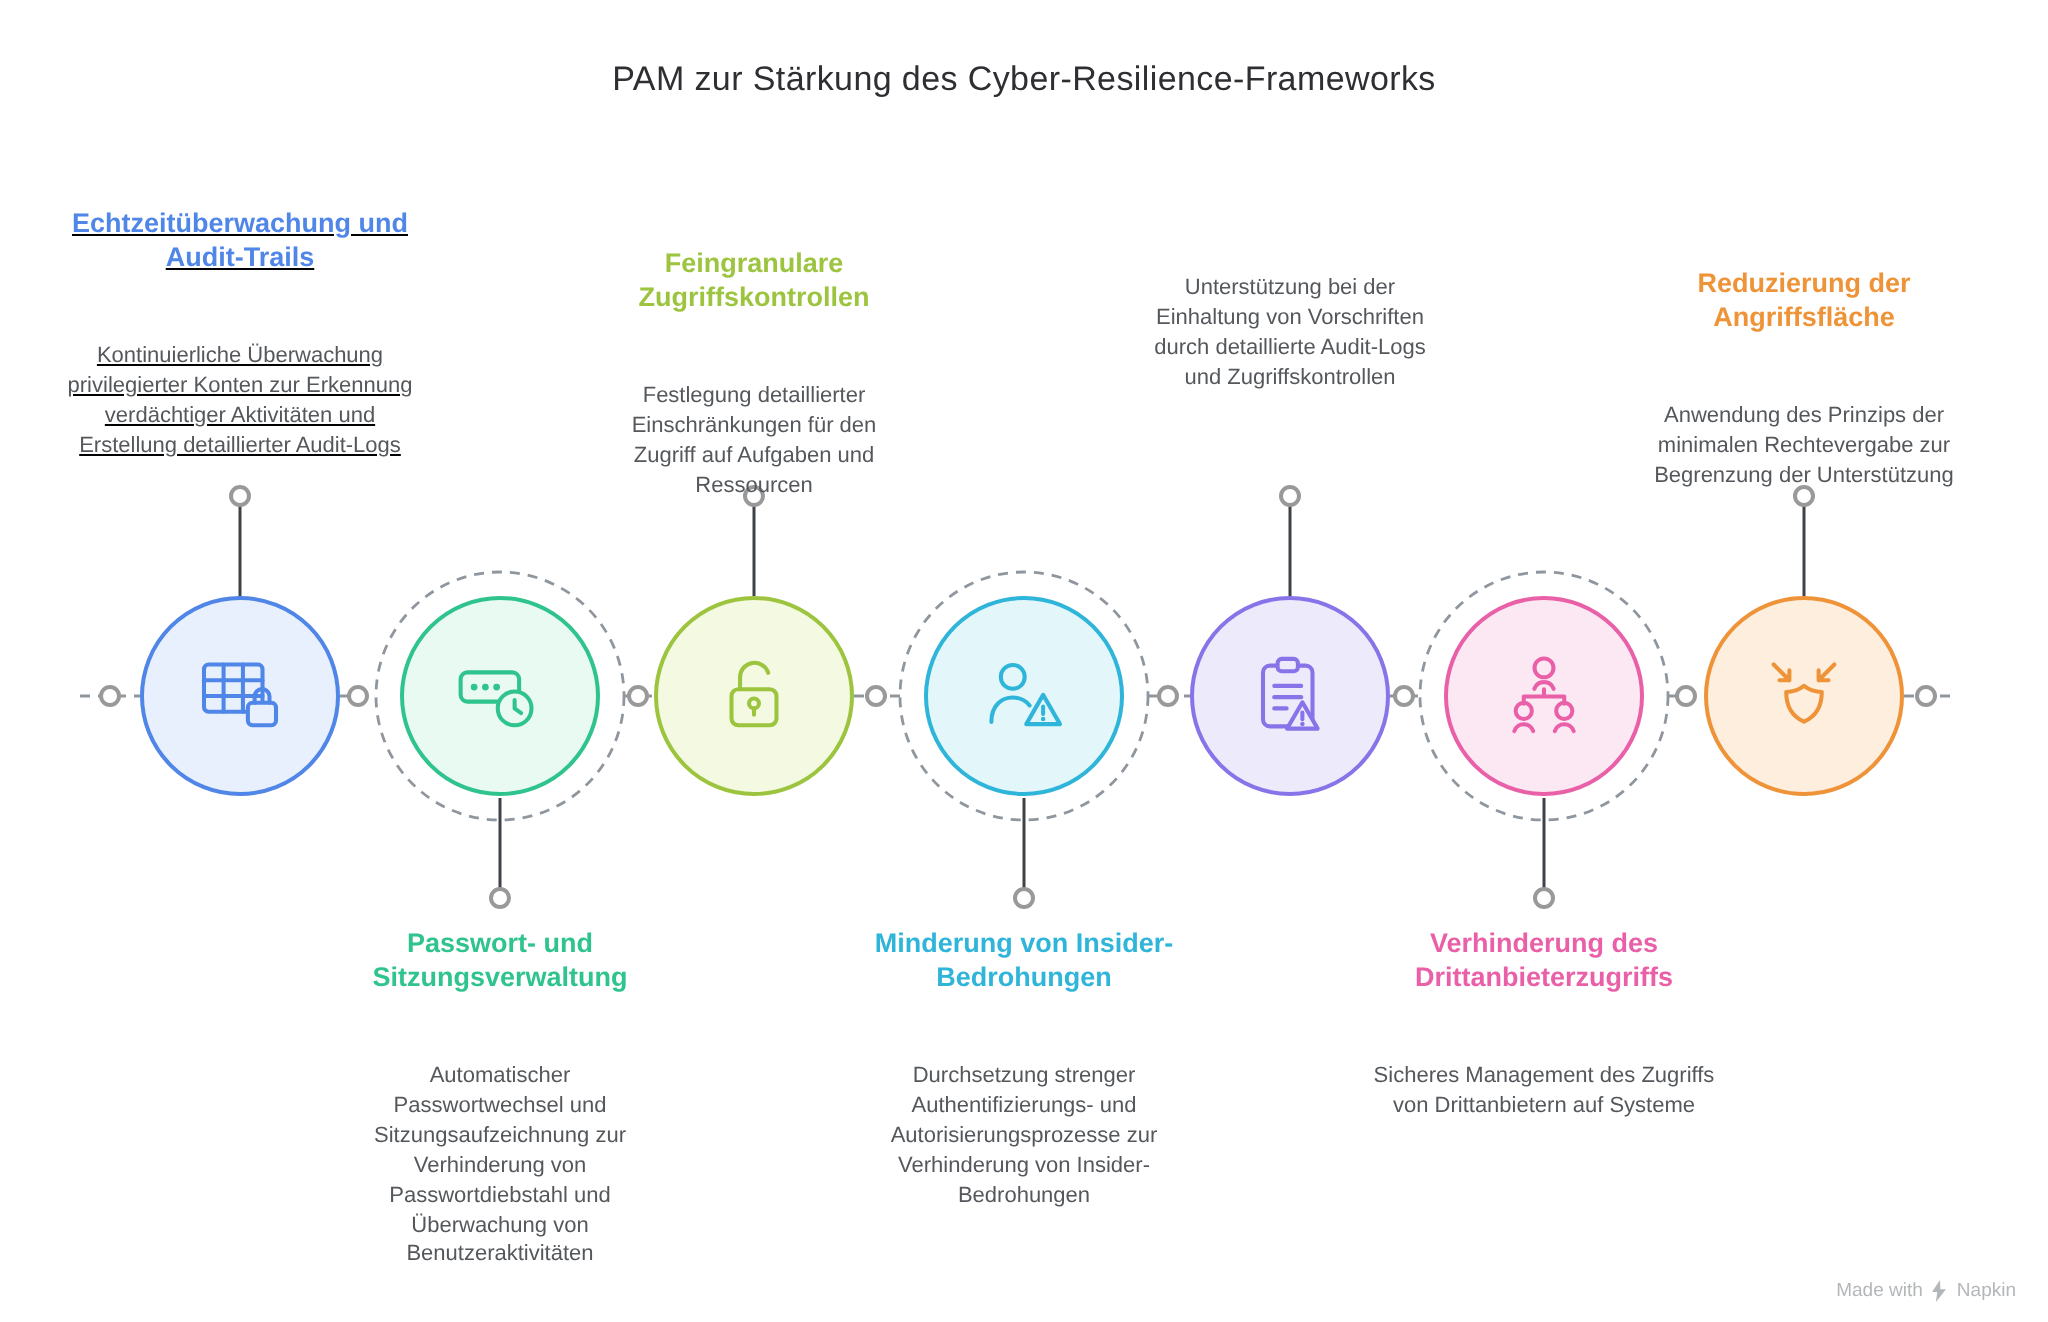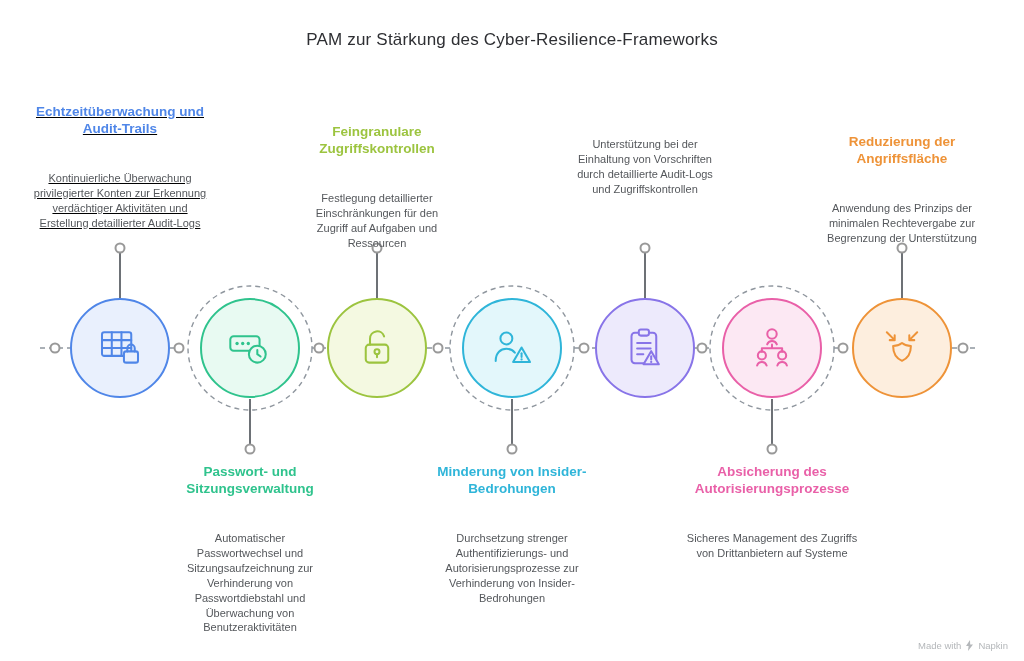--- a/index.html
+++ b/index.html
@@ -151,21 +151,21 @@
         <path d="M29.5 26.8l6.8 11.7H22.7z" style="fill:var(--bg)"></path>
         <line x1="29.5" y1="31.3" x2="29.5" y2="34.3"></line>
         <circle cx="29.5" cy="36.4" r="1" style="fill:currentColor" stroke="none"></circle>
       </g>
     </svg>
   </div>
 </div>
 
 <div class="item" style="--c: #e960a8; --bg: #fce8f3;">
   <div class="text-block" style="left:684px; top:464px; width:176px;">
-    <div class="item-title">Absicherung des Autorisierungsprozesse</div>
+    <div class="item-title">Verhinderung des Drittanbieterzugriffs</div>
     <div class="item-desc">Sicheres Management des Zugriffs von Drittanbietern auf Systeme</div>
   </div>
   <div class="circle" style="left:722px; top:298px;">
     <svg width="54" height="54" viewBox="0 0 48 48">
       <g fill="none" stroke="currentColor" stroke-width="1.8" stroke-linecap="round" stroke-linejoin="round">
         <circle cx="24" cy="11.5" r="4.2"></circle>
         <path d="M19.7 20.8a4.6 4.6 0 0 1 8.6 0"></path>
         <path d="M24 21v3.2M15 27.4v-3.2h18v3.2"></path>
         <circle cx="15" cy="30.6" r="3.6"></circle>
         <circle cx="33" cy="30.6" r="3.6"></circle>

